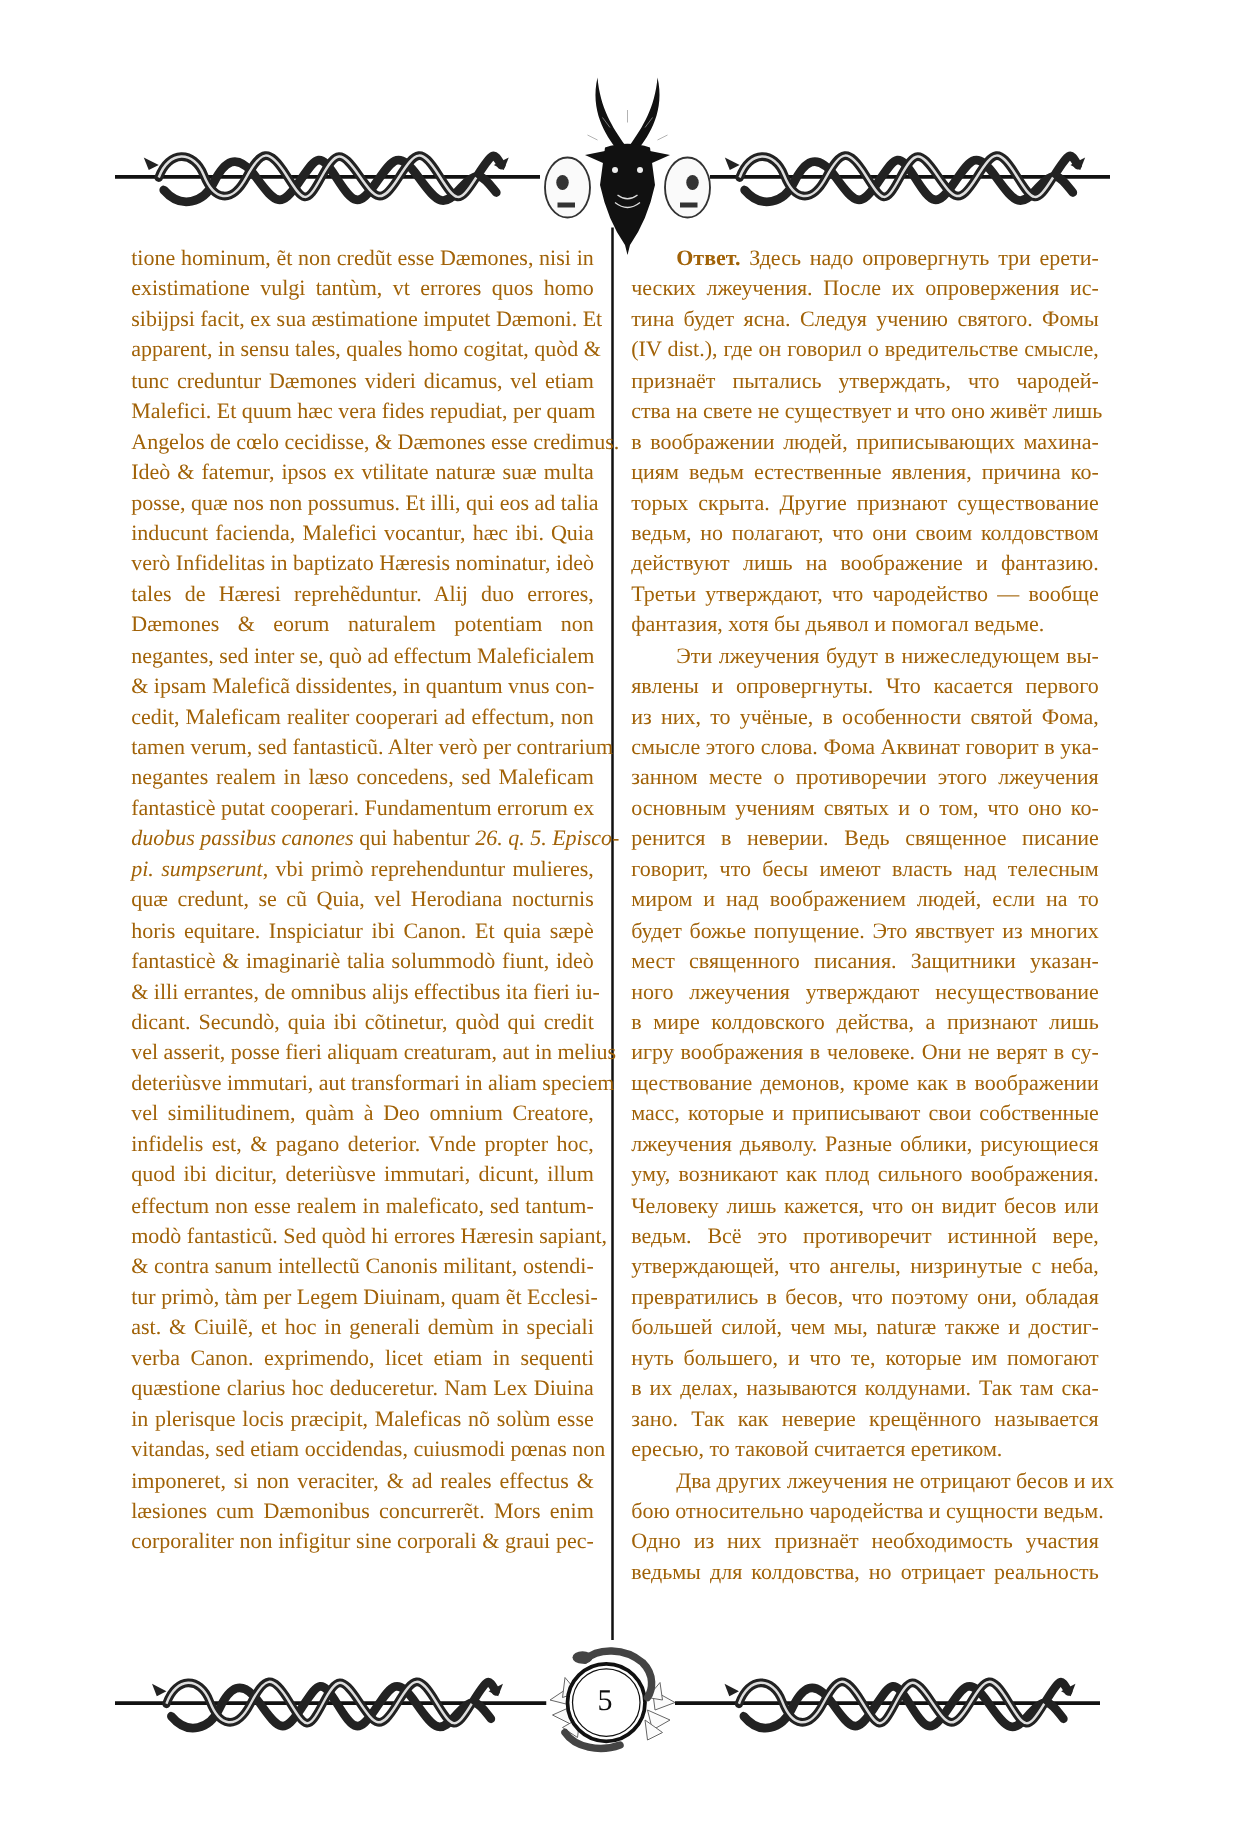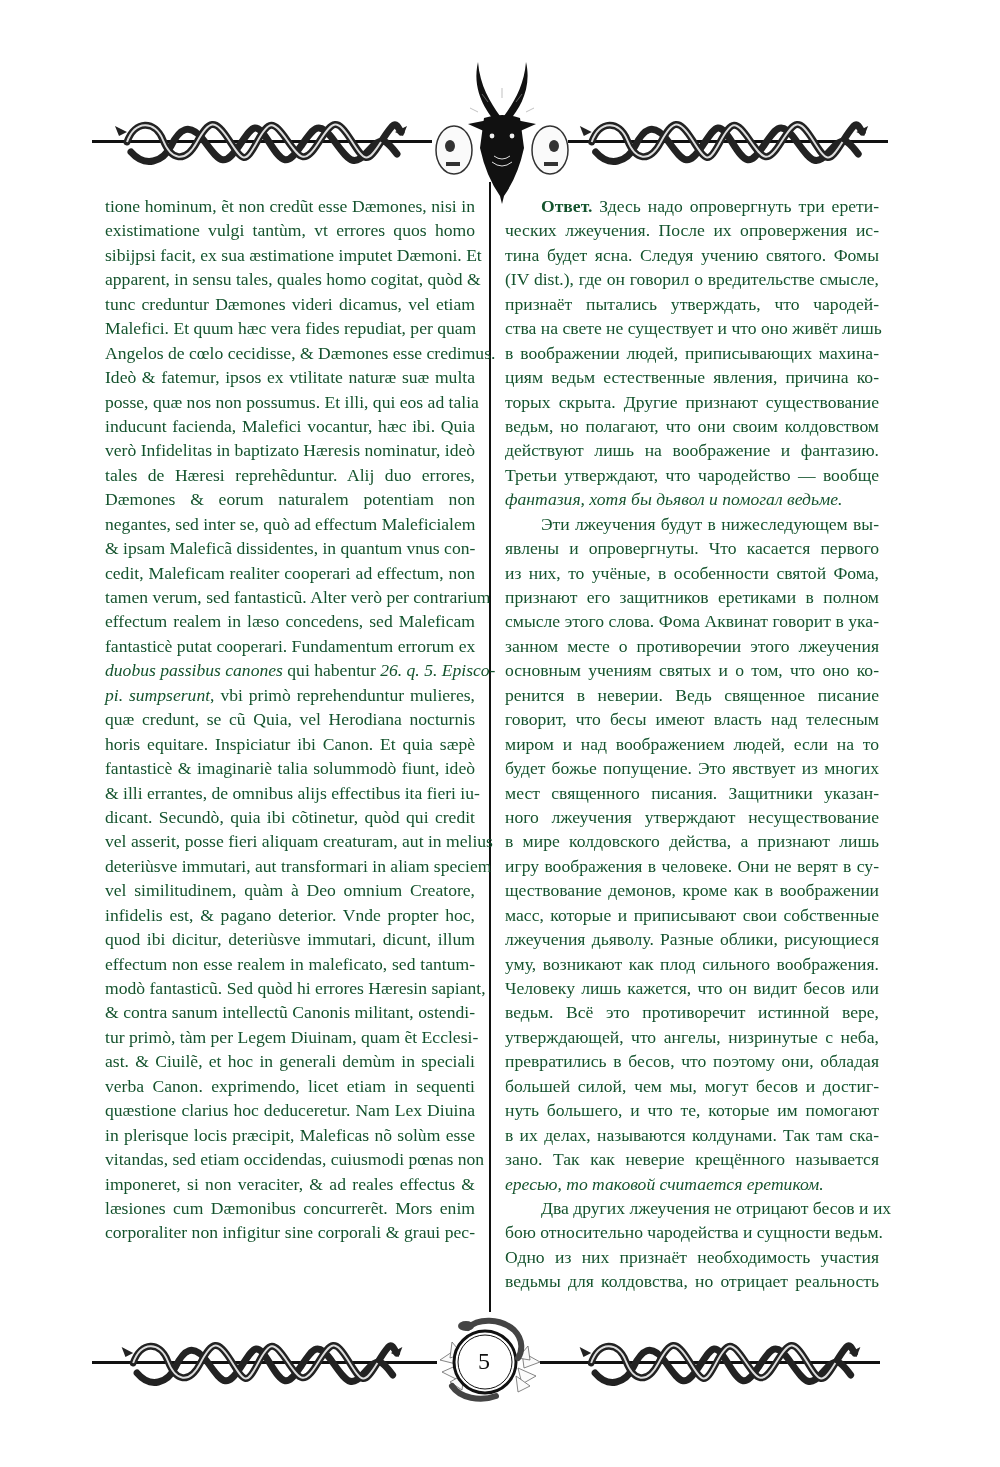--- a/index.html
+++ b/index.html
@@ -12,25 +12,25 @@
   .snake-band svg { width: 100%; height: 100%; display: block; }
   .goat { position: absolute; left: 428px; top: 58px; width: 148px; height: 148px; }
   .divider { position: absolute; left: 489px; top: 182px; width: 2px; height: 1130px; background: #111; }
   .medallion { position: absolute; left: 430px; top: 1312px; width: 120px; height: 100px; }
   .page-number { position: absolute; left: 459px; top: 1336px; width: 50px; height: 50px;
     display: flex; align-items: center; justify-content: center;
     font-family: "Liberation Serif", "DejaVu Serif", serif; font-size: 24px; color: #111; }
 
   
   .col { position: absolute; top: 194px; font-family: "Liberation Serif", "DejaVu Serif", serif;
-    font-size: 17.6px; line-height: 24.45px; text-align: justify; color: #14532d; }
+    font-size: 17.6px; line-height: 24.45px; text-align: justify; color: #a16207; }
   .col-left { left: 105px; width: 370px; }
   .col-right { left: 505px; width: 374px; }
   .line { display: block; text-align: justify; text-align-last: justify; white-space: nowrap; overflow: visible; height: 24.45px; }
-  .line.last { text-align-last: left; font-style: italic; }
+  .line.last { text-align-last: left; }
   .line.ind { padding-left: 36px; }
   .bold { font-weight: bold; }
   .it { font-style: italic; }
 </style>
 </head>
 <body>
 
 <div class="page">
 
   <div class="orn-line" style="left:92px; top:140px; width:340px;"></div>
@@ -113,21 +113,21 @@
     <span class="line">Ideò &amp; fatemur, ipsos ex vtilitate naturæ suæ multa</span>
     <span class="line">posse, quæ nos non possumus. Et illi, qui eos ad talia</span>
     <span class="line">inducunt facienda, Malefici vocantur, hæc ibi. Quia</span>
     <span class="line">verò Infidelitas in baptizato Hæresis nominatur, ideò</span>
     <span class="line">tales de Hæresi reprehẽduntur. Alij duo errores,</span>
     <span class="line">Dæmones &amp; eorum naturalem potentiam non</span>
     <span class="line">negantes, sed inter se, quò ad effectum Maleficialem</span>
     <span class="line">&amp; ipsam Maleficã dissidentes, in quantum vnus con-</span>
     <span class="line">cedit, Maleficam realiter cooperari ad effectum, non</span>
     <span class="line">tamen verum, sed fantasticũ. Alter verò per contrarium</span>
-    <span class="line">effectum realem in læso concedens, sed Maleficam</span>
+    <span class="line">negantes realem in læso concedens, sed Maleficam</span>
     <span class="line">fantasticè putat cooperari. Fundamentum errorum ex</span>
     <span class="line"><span class="it">duobus passibus canones</span><span> qui habentur </span><span class="it">26. q. 5. Episco-</span></span>
     <span class="line"><span class="it">pi. sumpserunt</span><span>, vbi primò reprehenduntur mulieres,</span></span>
     <span class="line">quæ credunt, se cũ Quia, vel Herodiana nocturnis</span>
     <span class="line">horis equitare. Inspiciatur ibi Canon. Et quia sæpè</span>
     <span class="line">fantasticè &amp; imaginariè talia solummodò fiunt, ideò</span>
     <span class="line">&amp; illi errantes, de omnibus alijs effectibus ita fieri iu-</span>
     <span class="line">dicant. Secundò, quia ibi cõtinetur, quòd qui credit</span>
     <span class="line">vel asserit, posse fieri aliquam creaturam, aut in melius</span>
     <span class="line">deteriùsve immutari, aut transformari in aliam speciem</span>
@@ -158,41 +158,40 @@
     <span class="line">в воображении людей, приписывающих махина-</span>
     <span class="line">циям ведьм естественные явления, причина ко-</span>
     <span class="line">торых скрыта. Другие признают существование</span>
     <span class="line">ведьм, но полагают, что они своим колдовством</span>
     <span class="line">действуют лишь на воображение и фантазию.</span>
     <span class="line">Третьи утверждают, что чародейство — вообще</span>
     <span class="line last">фантазия, хотя бы дьявол и помогал ведьме.</span>
     <span class="line ind">Эти лжеучения будут в нижеследующем вы-</span>
     <span class="line">явлены и опровергнуты. Что касается первого</span>
     <span class="line">из них, то учёные, в особенности святой Фома,</span>
-    <span class="line">признают его защитников еретиками в полном</span>
     <span class="line">смысле этого слова. Фома Аквинат говорит в ука-</span>
     <span class="line">занном месте о противоречии этого лжеучения</span>
     <span class="line">основным учениям святых и о том, что оно ко-</span>
     <span class="line">ренится в неверии. Ведь священное писание</span>
     <span class="line">говорит, что бесы имеют власть над телесным</span>
     <span class="line">миром и над воображением людей, если на то</span>
     <span class="line">будет божье попущение. Это явствует из многих</span>
     <span class="line">мест священного писания. Защитники указан-</span>
     <span class="line">ного лжеучения утверждают несуществование</span>
     <span class="line">в мире колдовского действа, а признают лишь</span>
     <span class="line">игру воображения в человеке. Они не верят в су-</span>
     <span class="line">ществование демонов, кроме как в воображении</span>
     <span class="line">масс, которые и приписывают свои собственные</span>
     <span class="line">лжеучения дьяволу. Разные облики, рисующиеся</span>
     <span class="line">уму, возникают как плод сильного воображения.</span>
     <span class="line">Человеку лишь кажется, что он видит бесов или</span>
     <span class="line">ведьм. Всё это противоречит истинной вере,</span>
     <span class="line">утверждающей, что ангелы, низринутые с неба,</span>
     <span class="line">превратились в бесов, что поэтому они, обладая</span>
-    <span class="line">большей силой, чем мы, могут бесов и достиг-</span>
+    <span class="line">большей силой, чем мы, naturæ также и достиг-</span>
     <span class="line">нуть большего, и что те, которые им помогают</span>
     <span class="line">в их делах, называются колдунами. Так там ска-</span>
     <span class="line">зано. Так как неверие крещённого называется</span>
     <span class="line last">ересью, то таковой считается еретиком.</span>
     <span class="line ind">Два других лжеучения не отрицают бесов и их</span>
     <span class="line">бою относительно чародейства и сущности ведьм.</span>
     <span class="line">Одно из них признаёт необходимость участия</span>
     <span class="line">ведьмы для колдовства, но отрицает реальность</span>
   </div>
 

